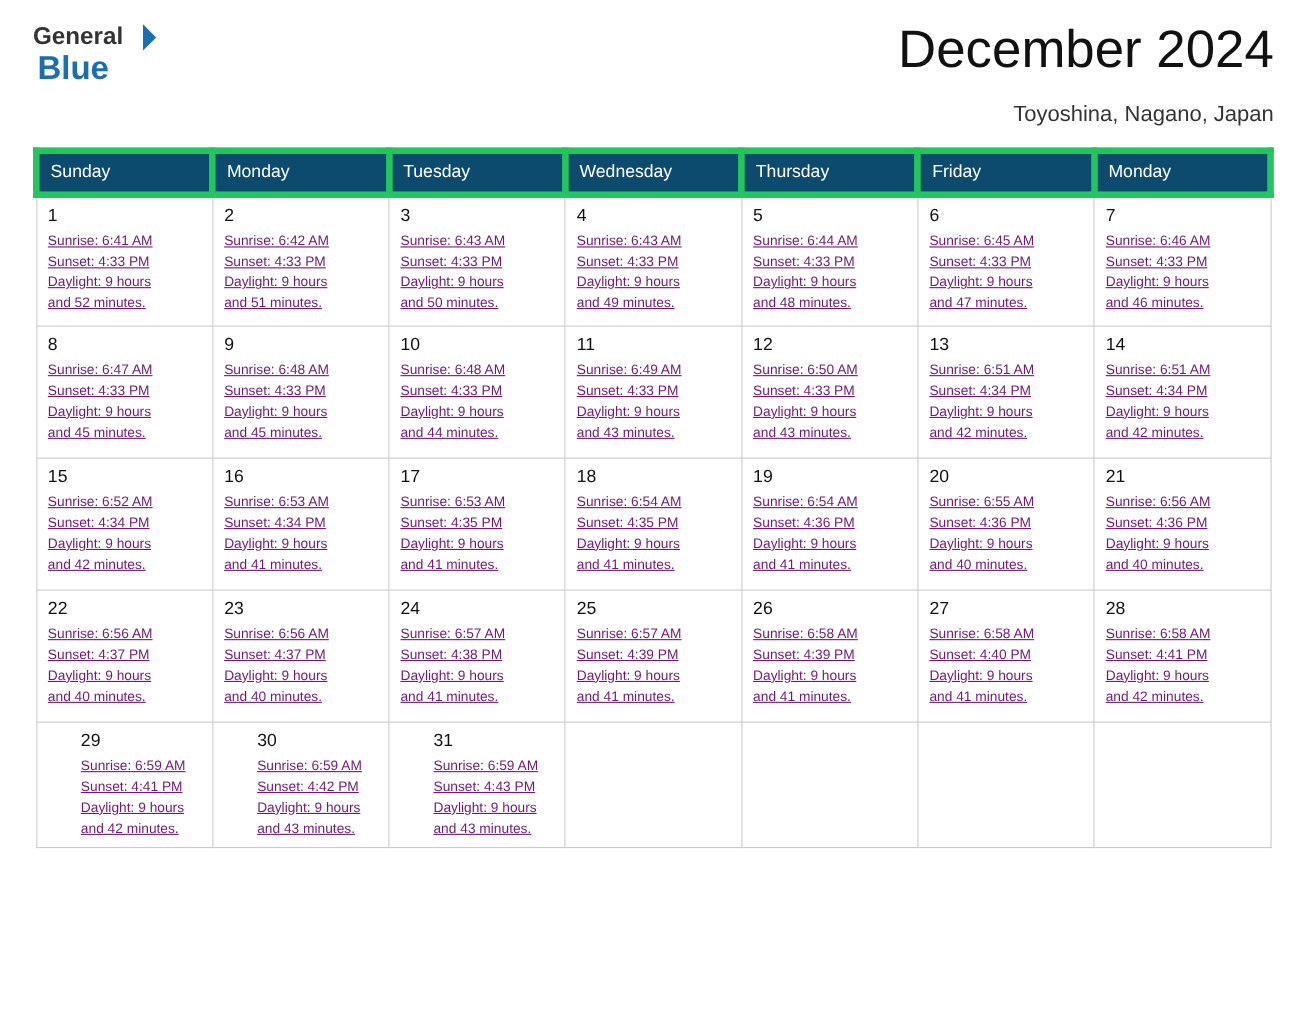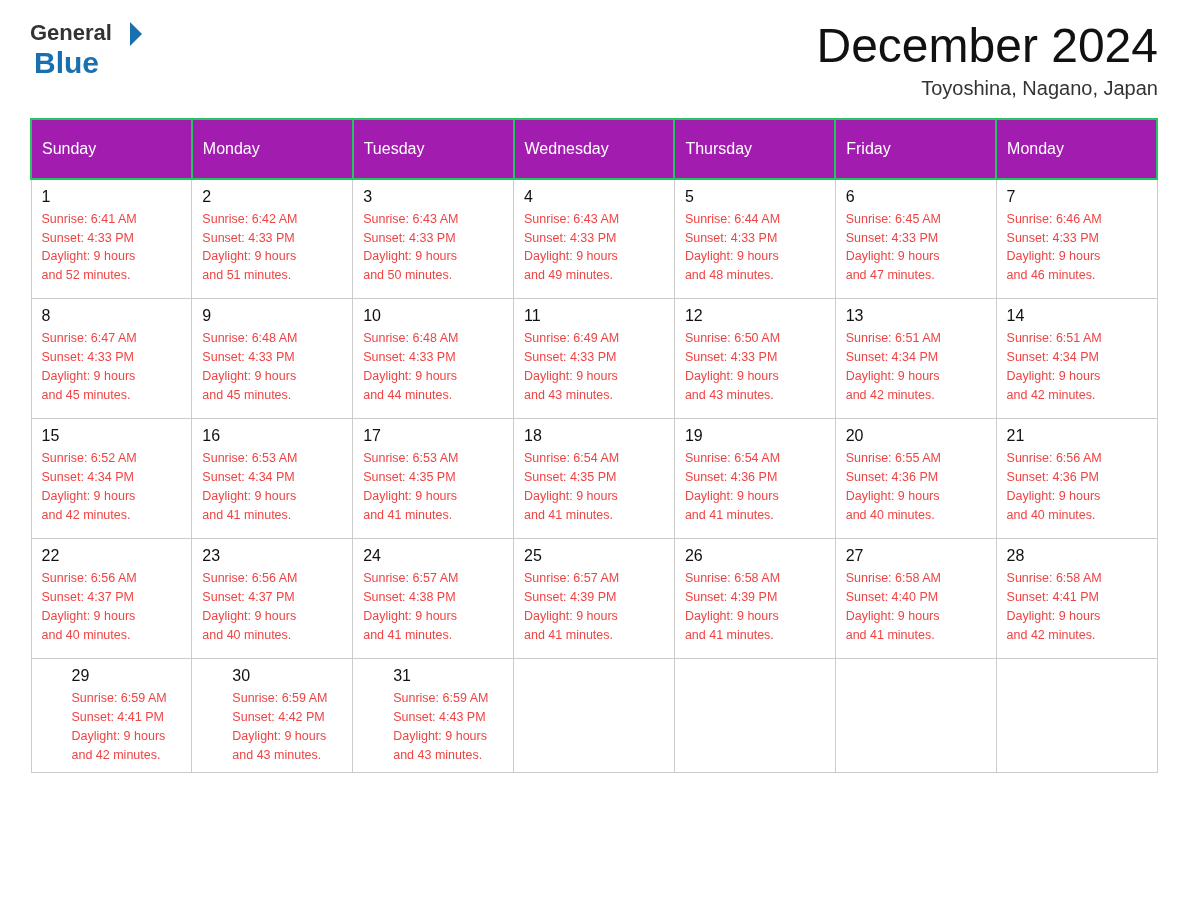--- a/index.html
+++ b/index.html
@@ -42,55 +42,56 @@
     }
     .month-title {
       font-size: 48px;
       font-weight: normal;
       color: #111;
       line-height: 1.1;
     }
     .location {
       font-size: 20px;
       color: #333;
-      margin-top: 4px;
+      margin-top: 20px;
     }
     table {
       width: 100%;
       border-collapse: collapse;
       table-layout: fixed;
     }
     thead tr th {
-      background-color: #a21caf;
+      background-color: #0c4a6e;
       color: #fff;
       font-size: 16px;
       font-weight: normal;
-      padding: 20px 10px;
+      padding: 8px 10px;
       text-align: left;
-      border: 2px solid #22c55e;
+      border: 6px solid #22c55e;
     }
     tbody tr td {
       border: 1px solid #ccc;
       vertical-align: top;
       padding: 8px 10px;
       font-size: 13px;
       color: #222;
       height: 120px;
     }
     tbody tr td .day-num {
       font-size: 16px;
       font-weight: normal;
       color: #111;
       display: block;
       margin-bottom: 4px;
     }
     tbody tr td .day-info {
       font-size: 12.5px;
       line-height: 1.5;
-      color: #ef4444;
+      color: #701a75;
+      text-decoration: underline;
     }
     tbody tr:last-child td {
       height: 100px;
       padding-left: 40px;
     }
     .logo-wrapper {
       display: flex;
       flex-direction: column;
     }
     .logo-line1 {

